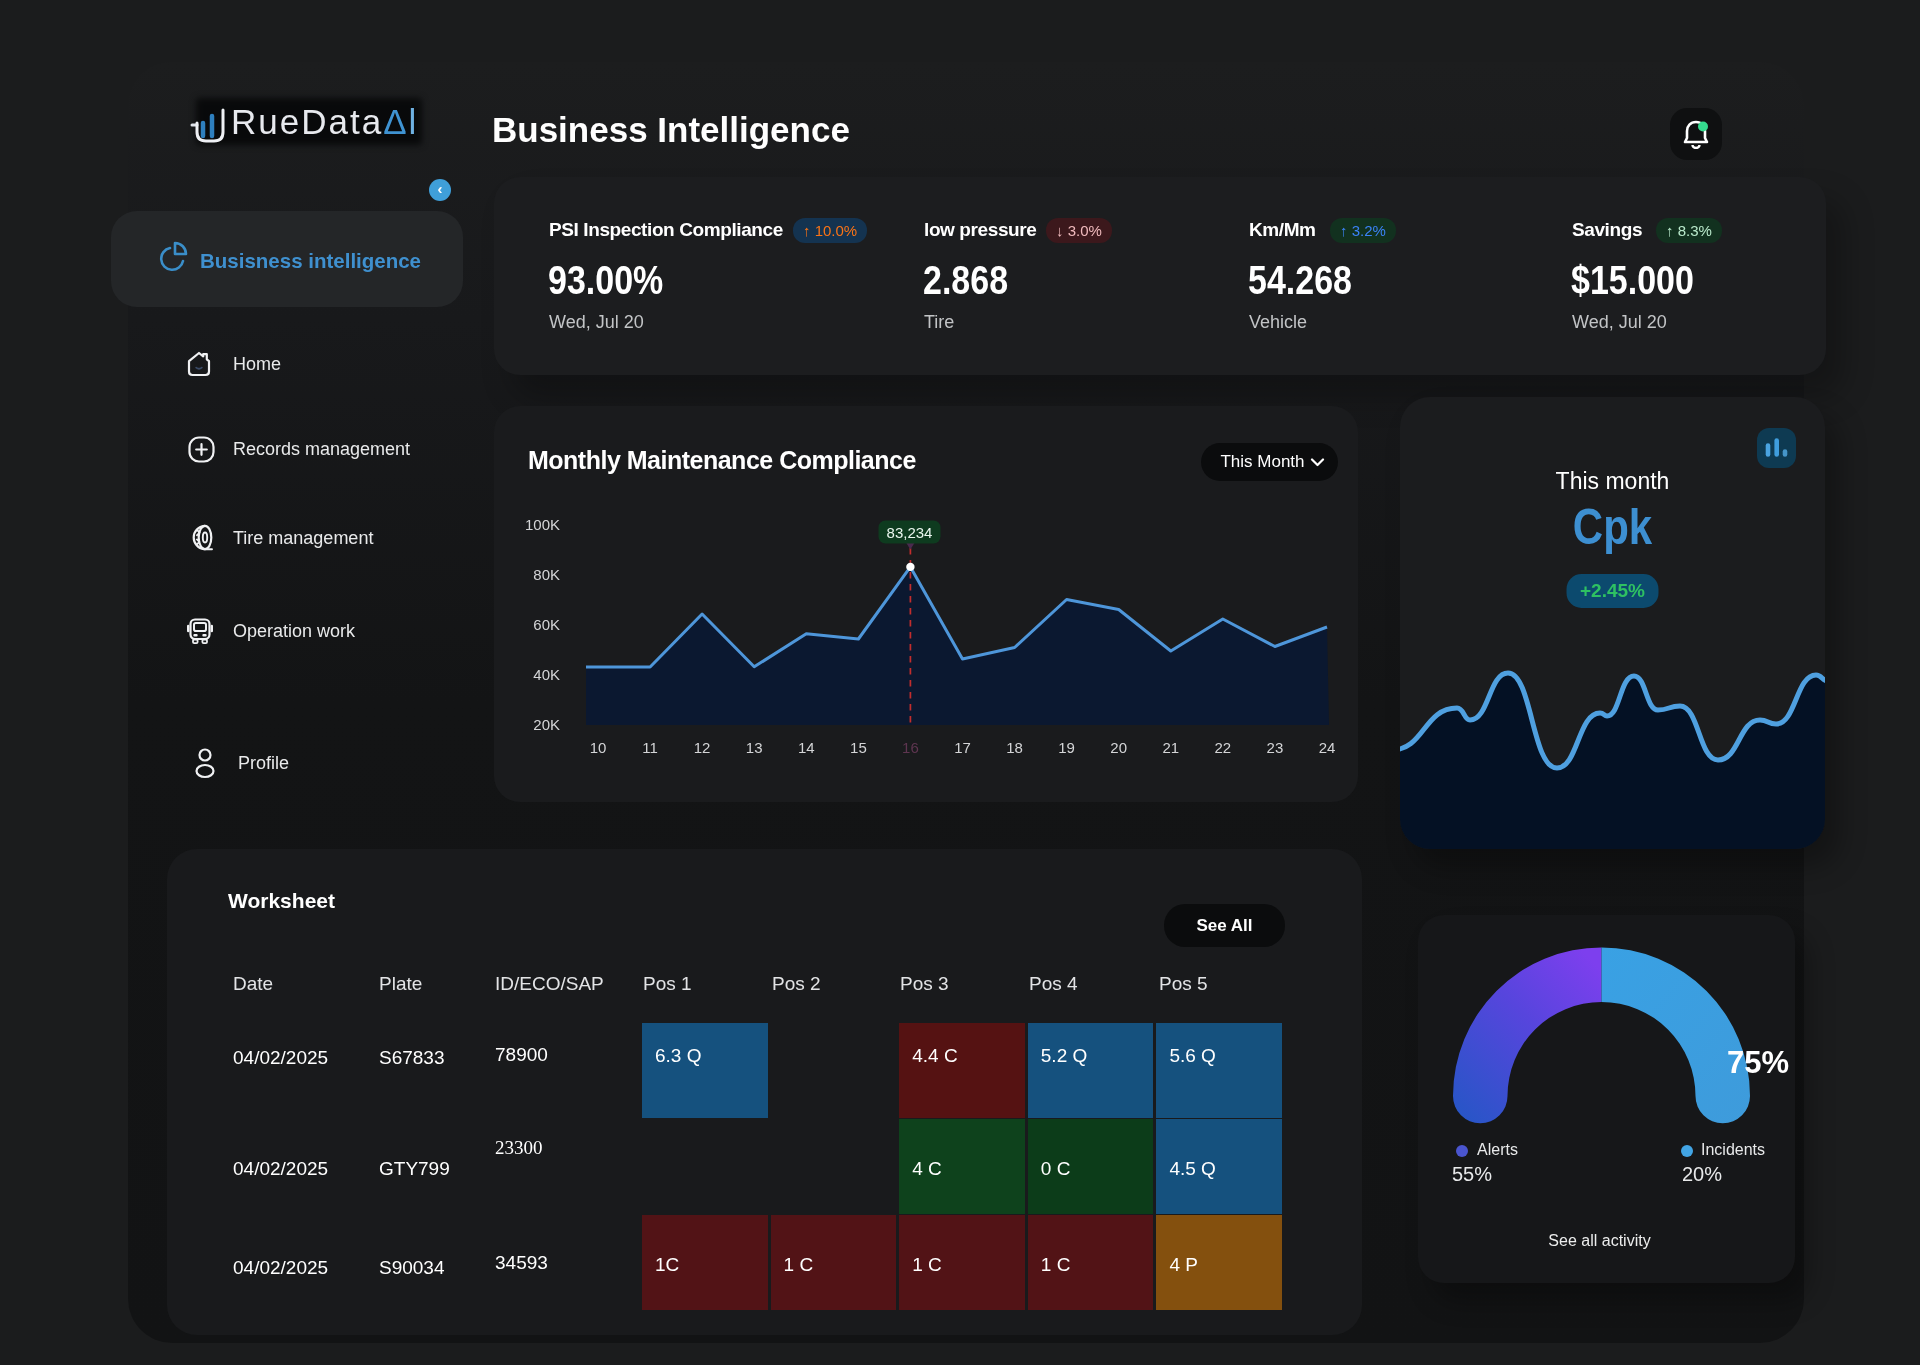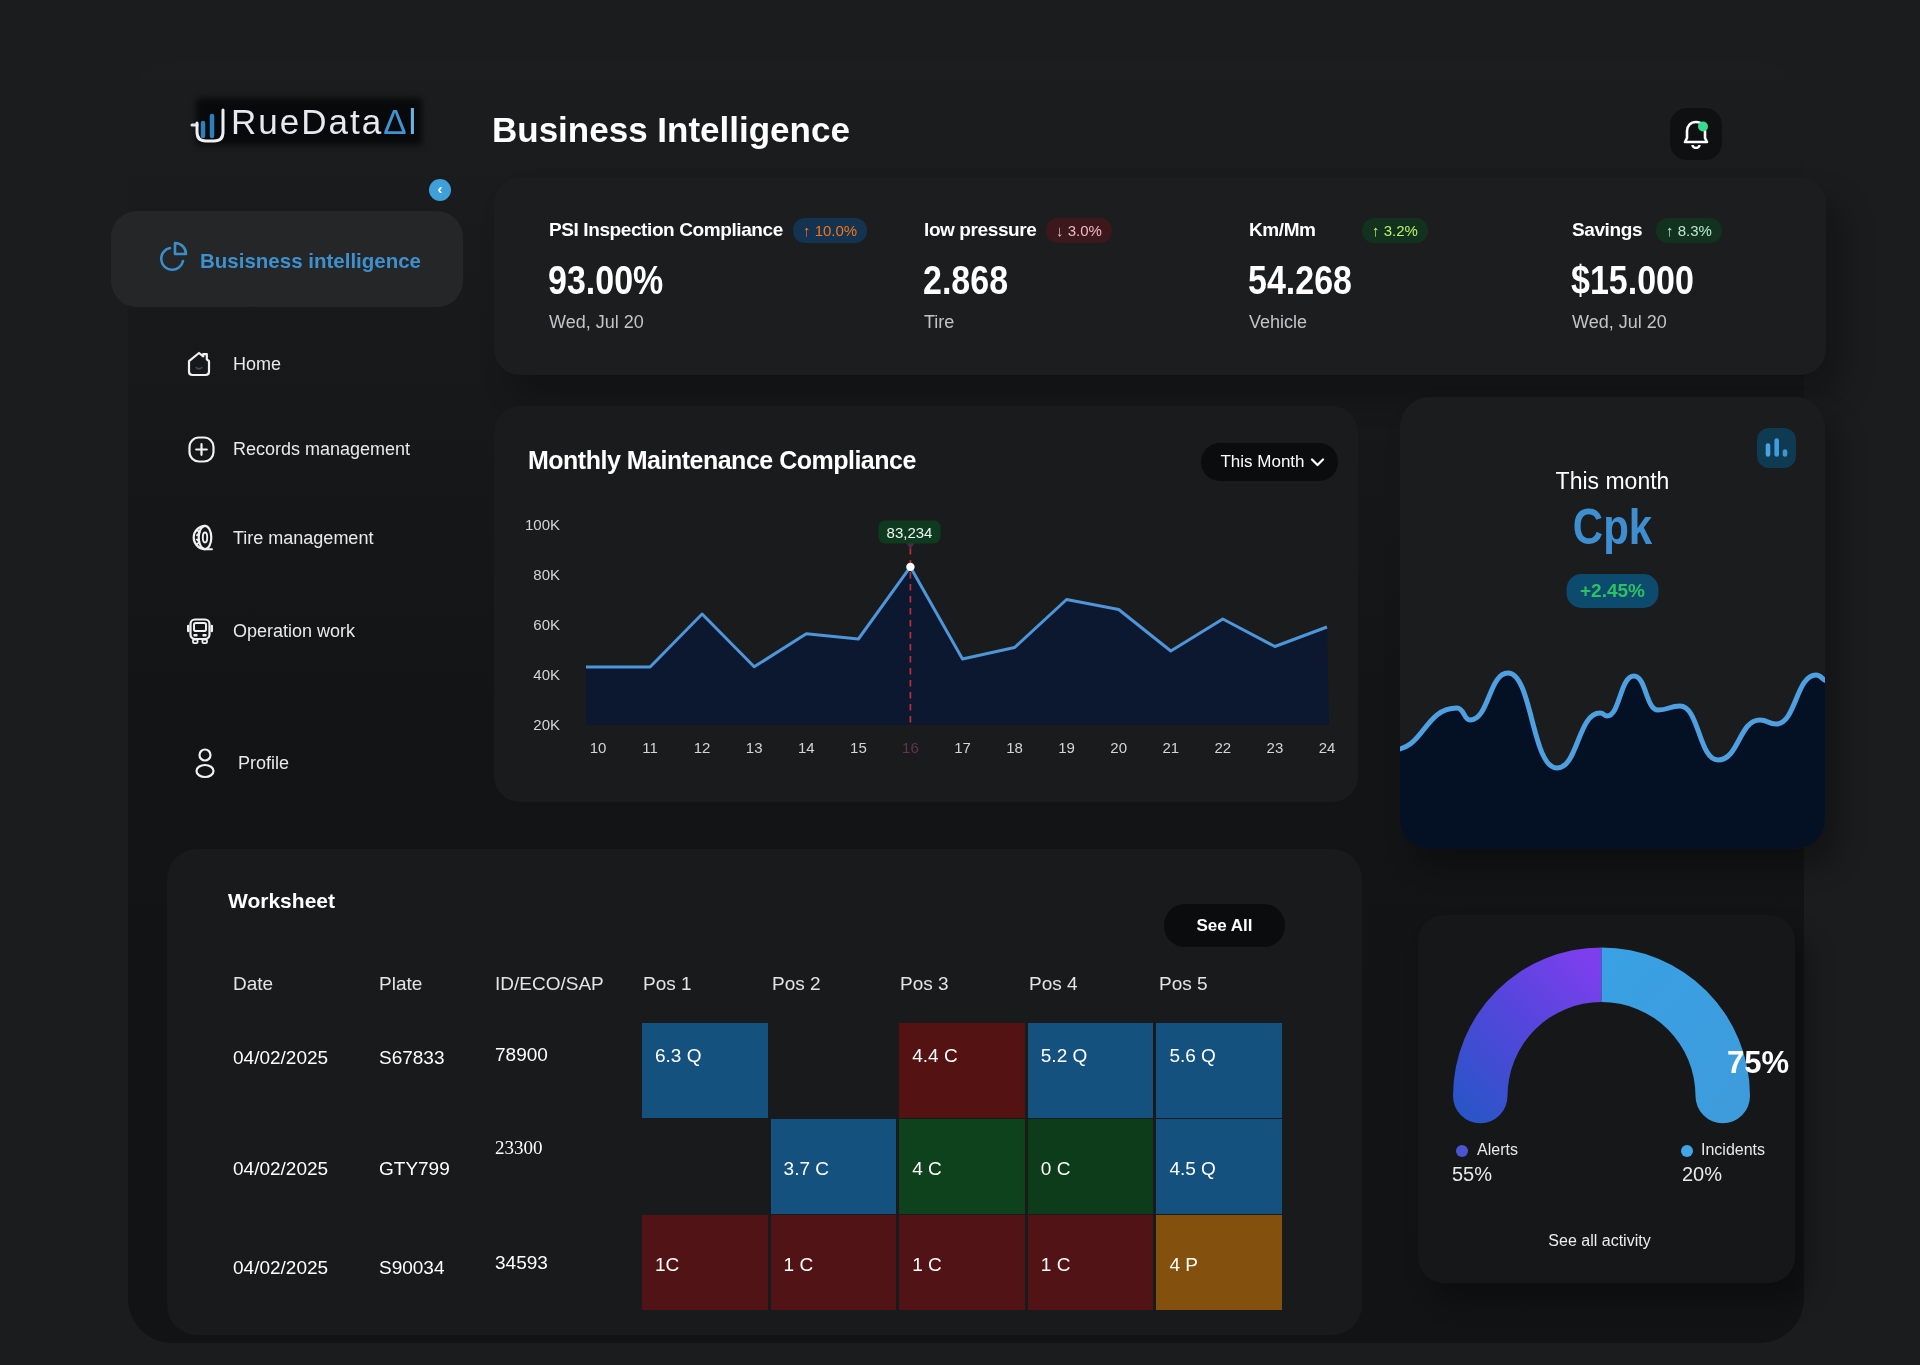--- a/index.html
+++ b/index.html
@@ -128,21 +128,21 @@
 <div class="pill" style="left:793px;top:218px;background:#143350;color:#f97316;">↑ 10.0%</div>
 <div class="kpival" style="left:548px;top:258px;">93.00%</div>
 <div class="kpisub" style="left:549px;top:312px;">Wed, Jul 20</div>
 
 <div class="kpilabel" style="left:924px;top:219px;">low pressure</div>
 <div class="pill" style="left:1046px;top:218px;background:#3c181c;color:#efb9bc;">↓ 3.0%</div>
 <div class="kpival" style="left:923px;top:258px;">2.868</div>
 <div class="kpisub" style="left:924px;top:312px;">Tire</div>
 
 <div class="kpilabel" style="left:1249px;top:219px;">Km/Mm</div>
-<div class="pill" style="left:1362px;top:218px;background:#12311f;color:#bef264;">↑ 3.2%</div>
+<div class="pill" style="left:1330px;top:218px;background:#12311f;color:#3b82f6;">↑ 3.2%</div>
 <div class="kpival" style="left:1248px;top:258px;">54.268</div>
 <div class="kpisub" style="left:1249px;top:312px;">Vehicle</div>
 
 <div class="kpilabel" style="left:1572px;top:219px;">Savings</div>
 <div class="pill" style="left:1656px;top:218px;background:#12311f;color:#b9e9cb;">↑ 8.3%</div>
 <div class="kpival" style="left:1571px;top:258px;">$15.000</div>
 <div class="kpisub" style="left:1572px;top:312px;">Wed, Jul 20</div>
 
 <div class="chartcard">
   <div class="charttitle">Monthly Maintenance Compliance</div>
@@ -229,23 +229,20 @@
   <div class="cell" style="left:732.2px;top:174px;background:#551212;">
       <span style="top:22px;">4.4 C</span>
     </div>
   <div class="cell" style="left:860.8px;top:174px;background:#15517e;">
       <span style="top:22px;">5.2 Q</span>
     </div>
   <div class="cell" style="left:989.4px;top:174px;background:#15517e;">
       <span style="top:22px;">5.6 Q</span>
     </div>
 
-  <div class="cell" style="left:603.6px;top:270px;background:#15517e;">
-      <span>3.7 C</span>
-    </div>
   <div class="cell" style="left:732.2px;top:270px;background:#0e421c;">
       <span>4 C</span>
     </div>
   <div class="cell" style="left:860.8px;top:270px;background:#0c3c19;">
       <span>0 C</span>
     </div>
   <div class="cell" style="left:989.4px;top:270px;background:#15517e;">
       <span>4.5 Q</span>
     </div>
 

